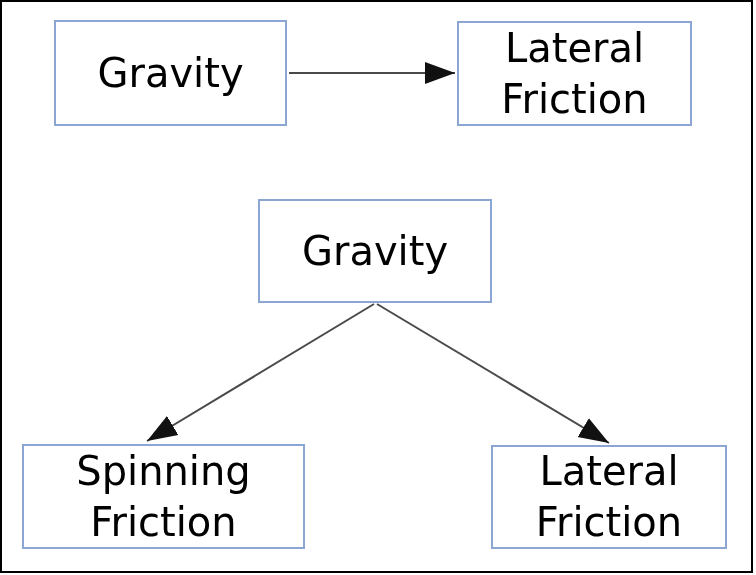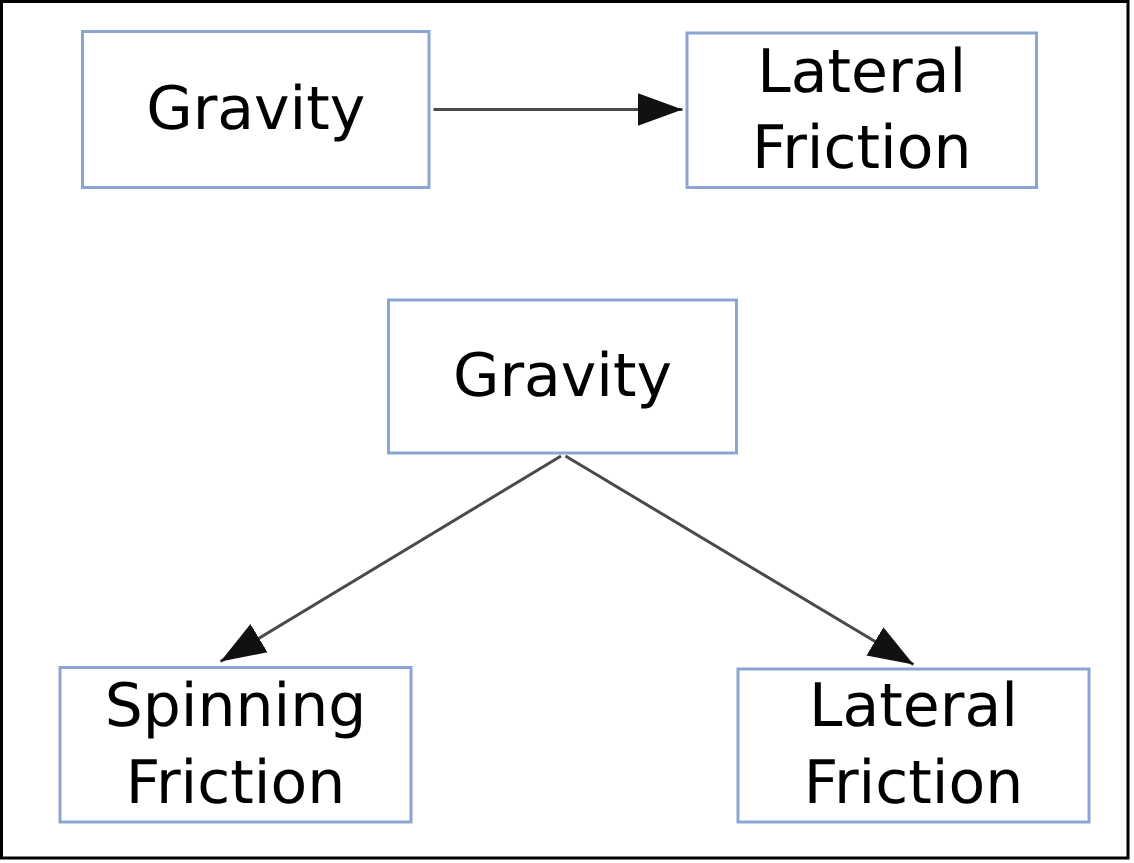--- a/index.html
+++ b/index.html
@@ -50,21 +50,21 @@
     align-items: center;
     justify-content: center;
     text-align: center;
     color: var(--text, #000000);
     font-size: 40px;
     line-height: 1.27;
   }
   .node-top-gravity     { left: 54px;  top: 20px;  width: 233px; height: 106px; }
   .node-top-lateral     { left: 457px; top: 21px;  width: 235px; height: 105px; }
   .node-mid-gravity     { left: 258px; top: 199px; width: 234px; height: 104px; }
-  .node-spinning        { left: 39px;  top: 444px; width: 236px; height: 105px; }
+  .node-spinning        { left: 22px;  top: 444px; width: 283px; height: 105px; }
   .node-bottom-lateral  { left: 491px; top: 445px; width: 236px; height: 104px; }
   .node-label {
     display: block;
     padding: 0 6px;
   }
 </style>
 </head>
 <body>
 
 <div class="canvas">

